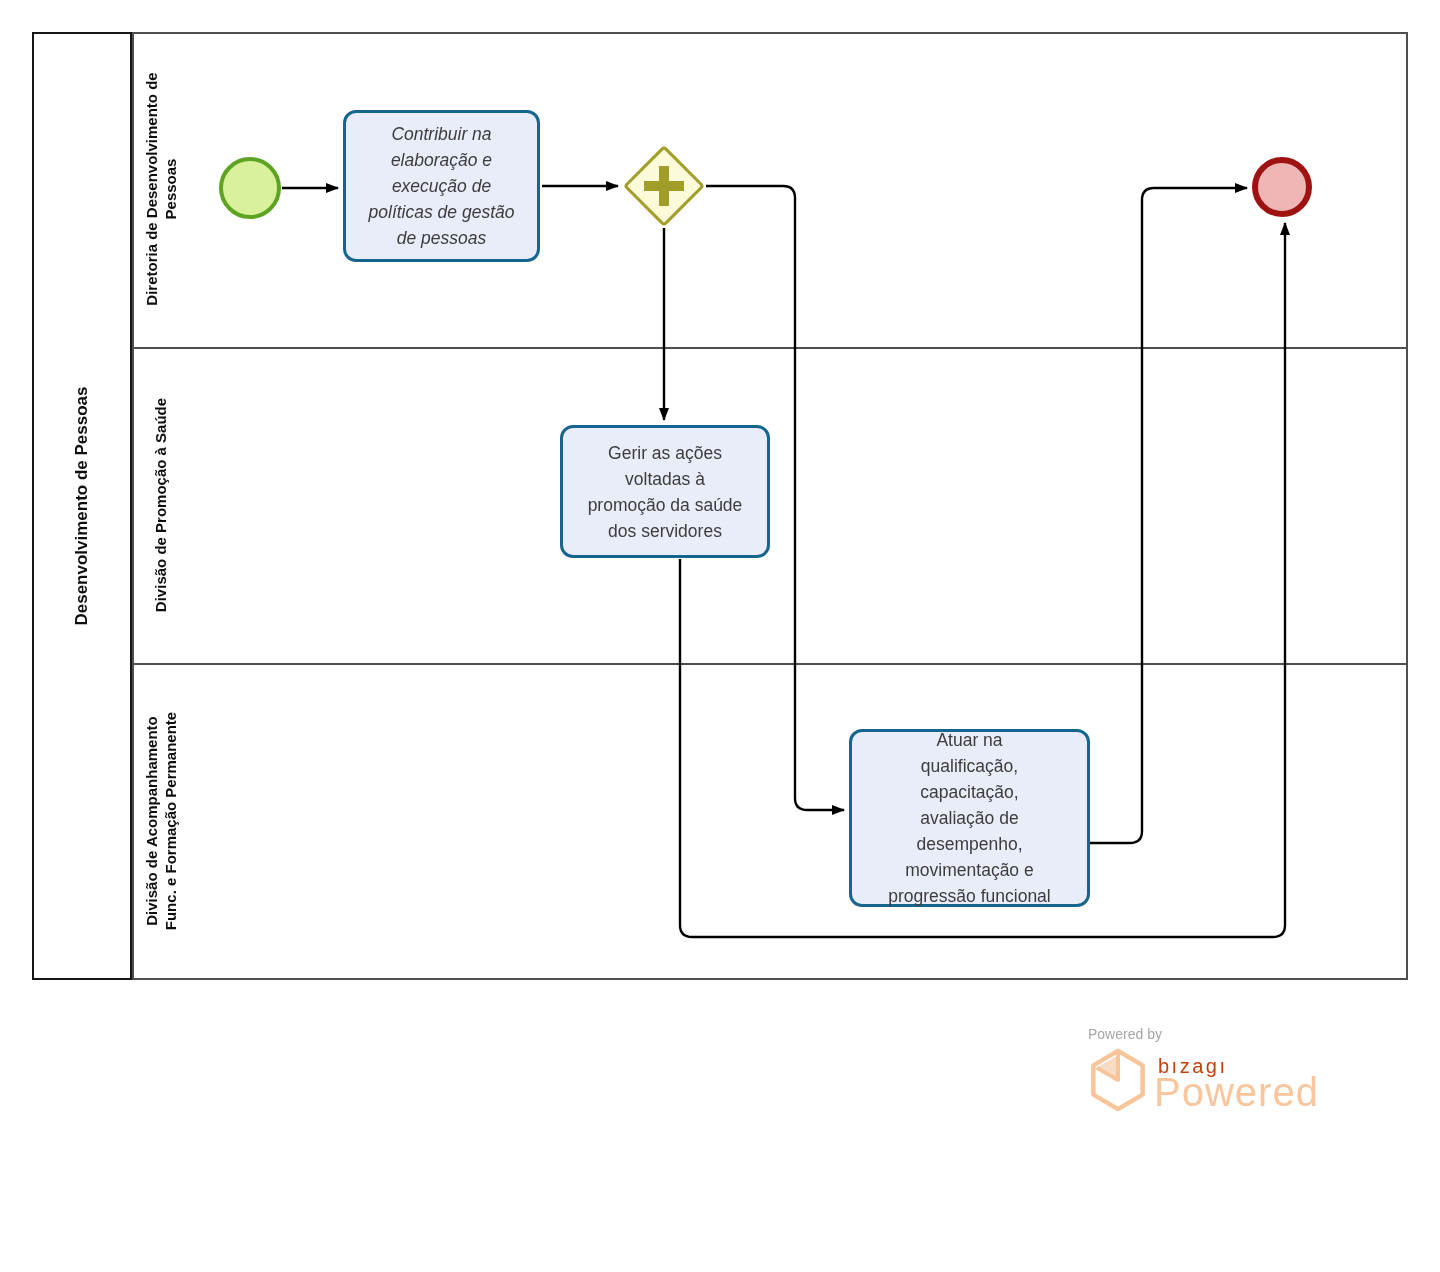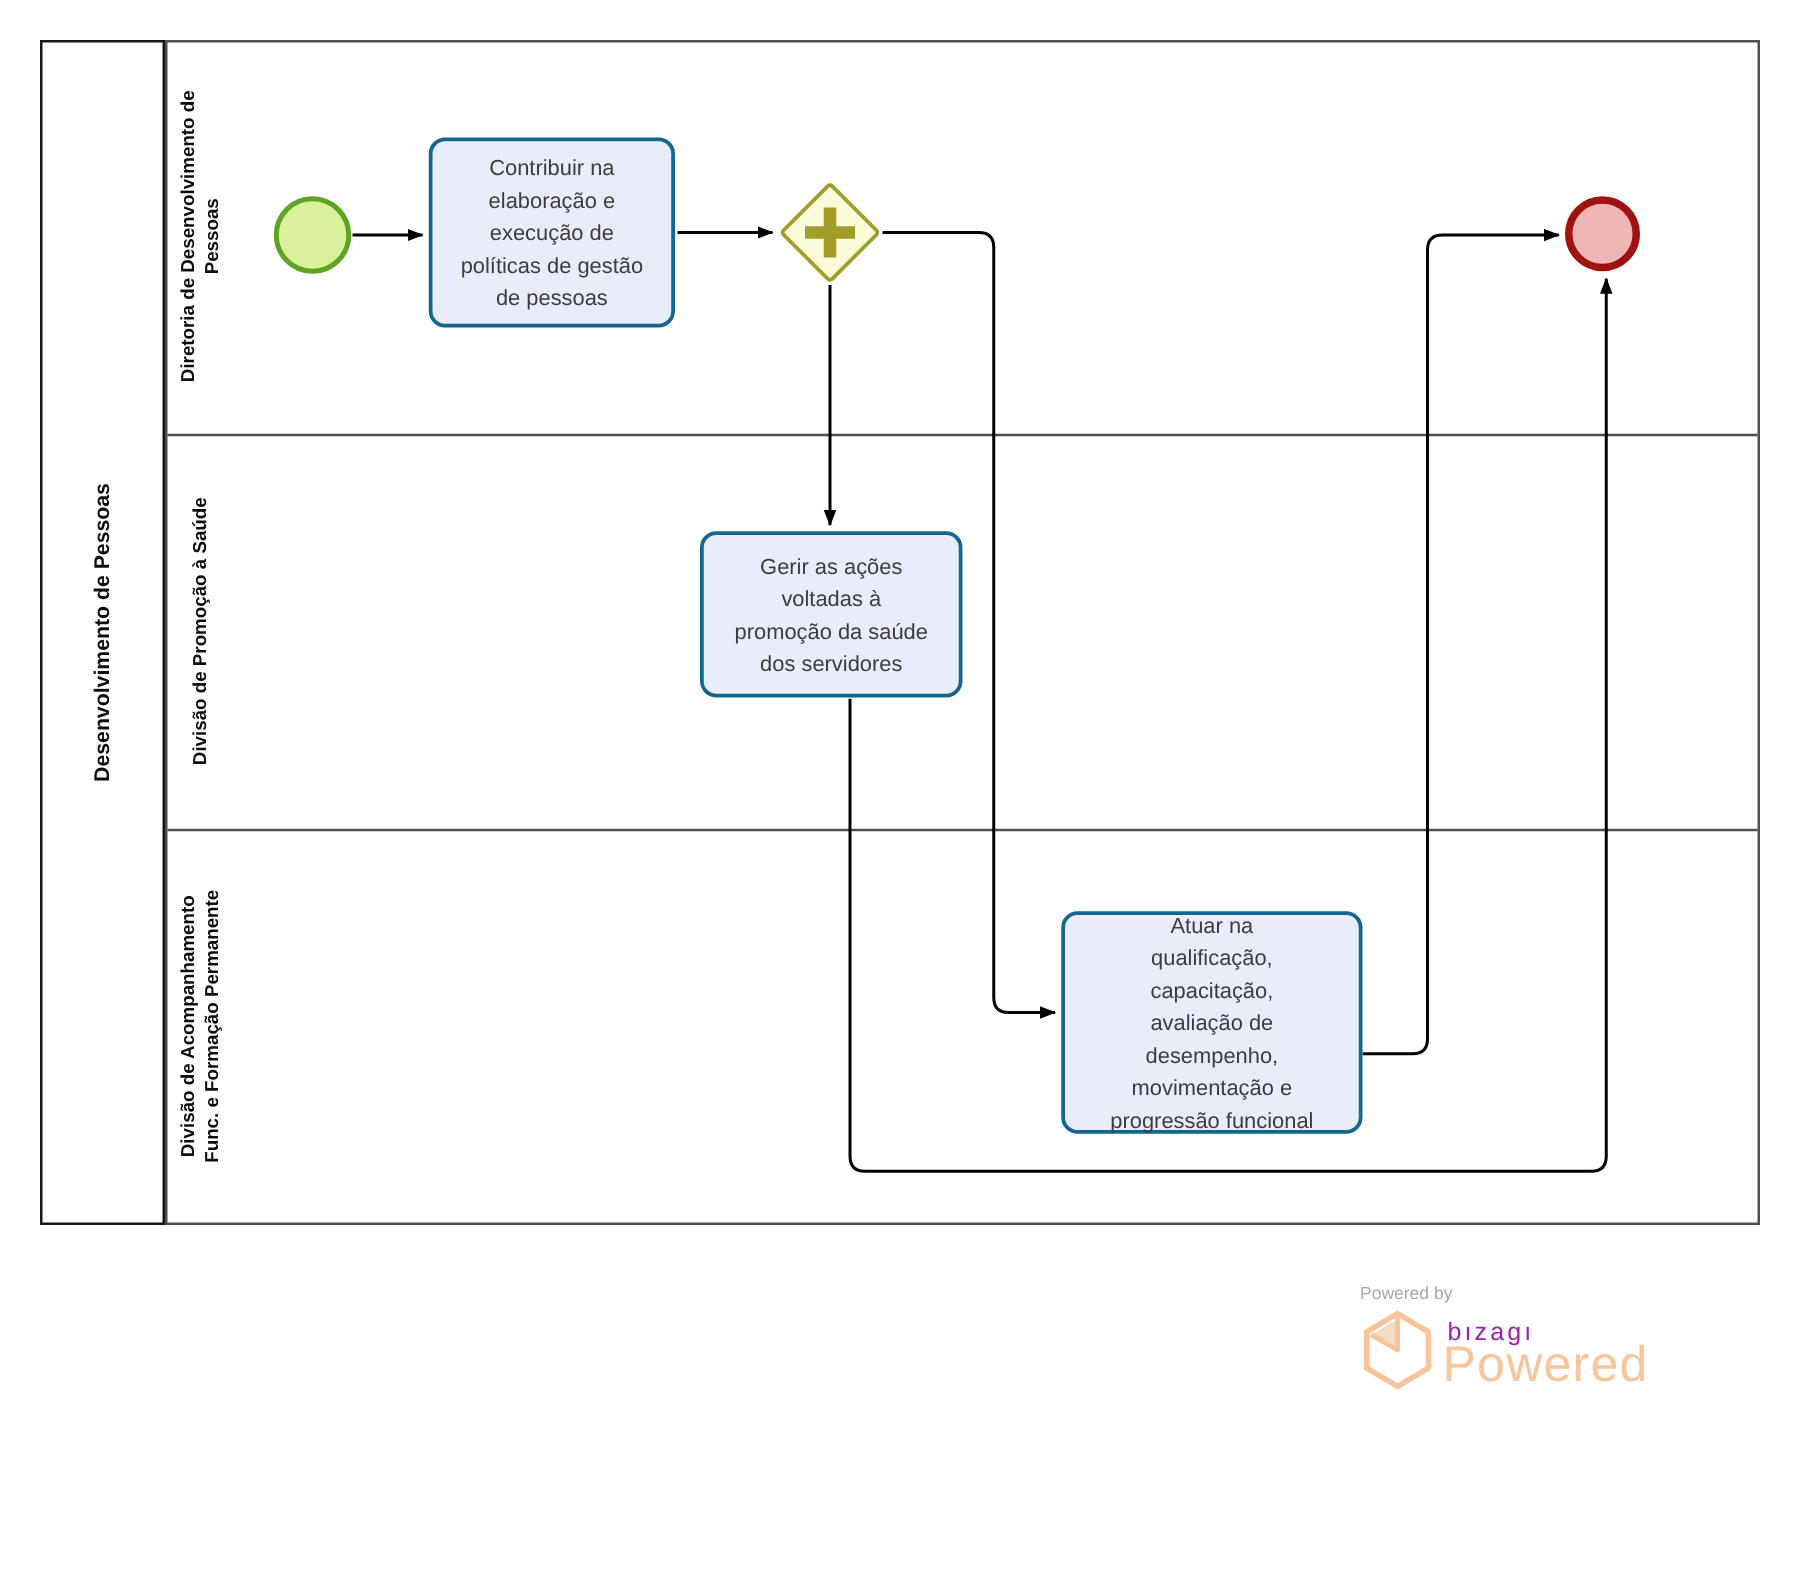--- a/index.html
+++ b/index.html
@@ -22,42 +22,42 @@
   .lane-label-1 { left: 4px;  top: 160px; width: 315px; height: 58px; }
   .lane-label-2 { left: 3px;  top: 476px; width: 316px; height: 58px; }
   .lane-label-3 { left: 3px;  top: 792px; width: 317px; height: 58px; }
   .lane-label-1 span { max-width: 240px; }
   .lane-label-3 span { max-width: 250px; }
 
   
   .task { position: absolute; background: #e9ecf9; border: 3px solid #15668f; border-radius: 13px;
     display: flex; align-items: center; justify-content: center; text-align: center;
     color: #3d3d3d; font-size: 17.5px; line-height: 26px; }
-  #task-1 { left: 343px; top: 110px; width: 197px; height: 152px; padding: 0 19px; }
+  #task-1 { left: 343px; top: 110px; width: 197px; height: 152px; padding: 0 19px; font-style: italic; }
   #task-2 { left: 560px; top: 425px; width: 210px; height: 133px; padding: 0 22px; }
   #task-3 { left: 849px; top: 729px; width: 241px; height: 178px; padding: 0 34px; align-items: center; }
 
   .event { position: absolute; border-radius: 50%; }
   .start-event { left: 219px; top: 157px; width: 62px; height: 62px;
     background: #d9f19b; border: 4px solid #5ea321; }
   .end-event { left: 1252px; top: 157px; width: 60px; height: 60px;
     background: #f0b5b5; border: 6px solid #9e1212; }
 
   .gateway { position: absolute; left: 635px; top: 157px; width: 58px; height: 58px;
     transform: rotate(45deg); background: #fbfad9; border: 3px solid #a29d28; border-radius: 4px; }
   .gateway-plus { position: absolute; left: 639px; top: 161px; width: 50px; height: 50px; }
   .gateway-plus .h { position: absolute; left: 5px; top: 20px; width: 40px; height: 10px; background: #a29d28; }
   .gateway-plus .v { position: absolute; left: 20px; top: 5px; width: 10px; height: 40px; background: #a29d28; }
 
   svg.flows { position: absolute; left: 0; top: 0; width: 1440px; height: 1272px; pointer-events: none; }
 
   
   .powered-by { position: absolute; left: 1088px; top: 1026px; font-size: 14px; color: #a6a6a6; }
   .brand-hex { position: absolute; left: 1090px; top: 1048px; width: 56px; height: 64px; }
-  .brand-name { position: absolute; left: 1158px; top: 1055px; font-size: 20px; color: #a21caf;
+  .brand-name { position: absolute; left: 1158px; top: 1055px; font-size: 20px; color: #c2410c;
     letter-spacing: 2.5px; }
   .brand-product { position: absolute; left: 1154px; top: 1070px; font-size: 40px; color: #f9c59c;
     letter-spacing: 1px; }
 </style>
 </head>
 <body>
 
 <div id="canvas">
 
   <div class="pool-title-strip"></div>

